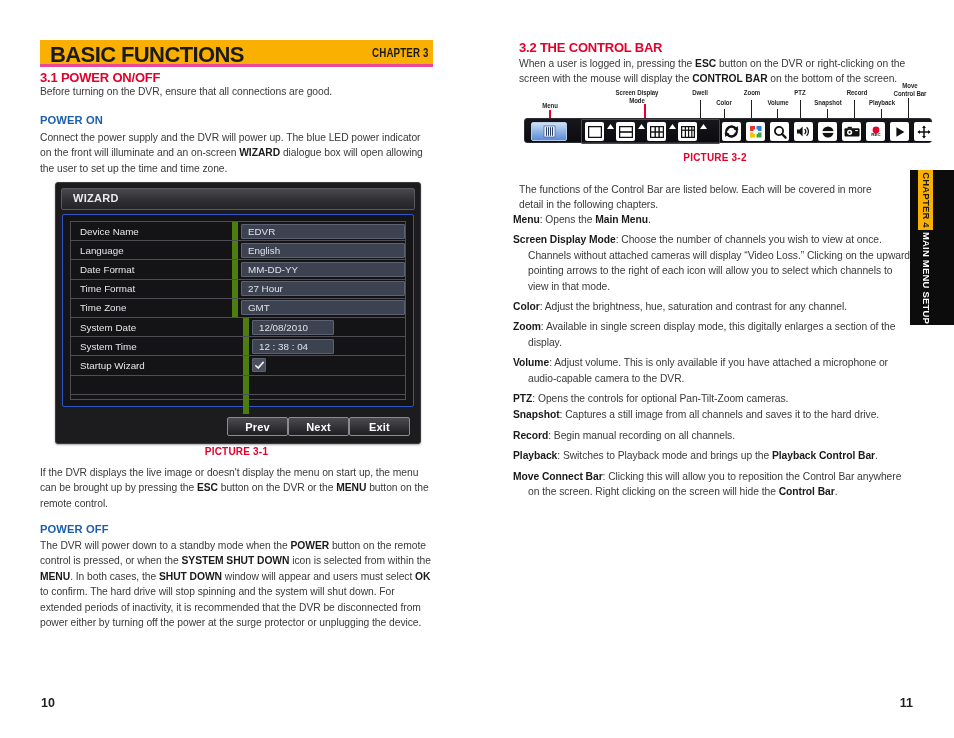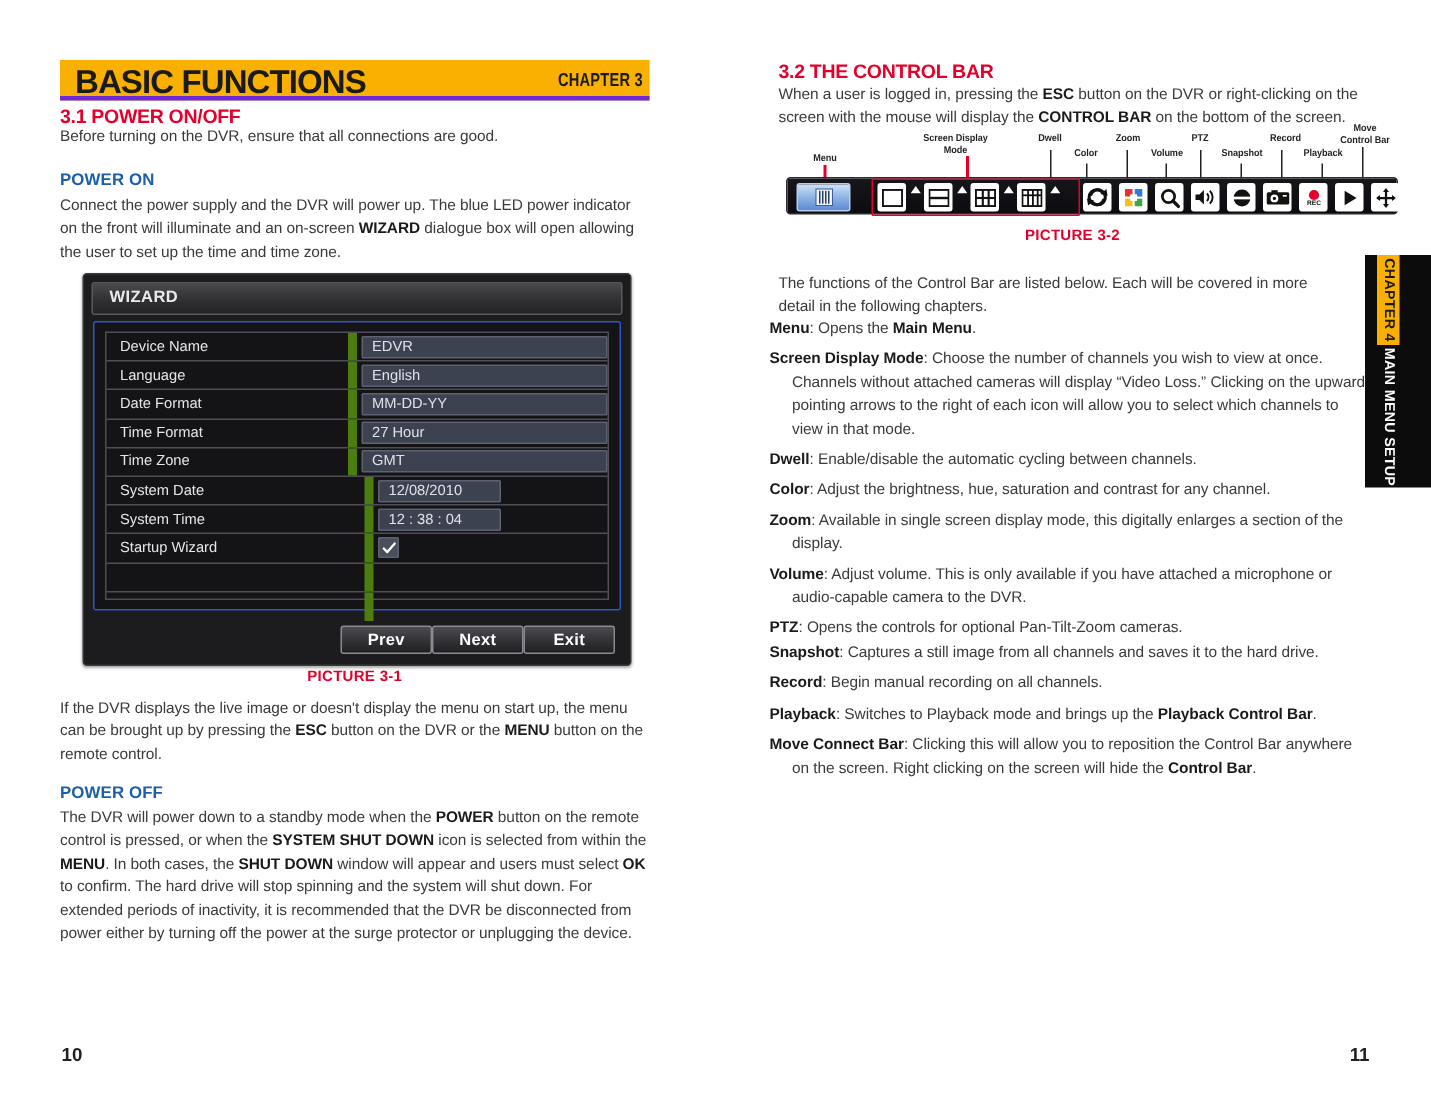--- a/index.html
+++ b/index.html
@@ -23,21 +23,21 @@
   }
   .body-text b, b{ color:#1a1a1a; font-weight:bold; }
 
   
   #left-page{ position:absolute; left:0; top:0; width:477px; height:738px; }
   #right-page{ position:absolute; left:477px; top:0; width:477px; height:738px; }
 
   .chapter-banner{
     position:absolute; left:40px; top:40px; width:393px; height:27px;
     background:#f9b000;
-    border-bottom:3px solid #6d28d9;
+    border-bottom:3px solid #ec4899;
   }
   .chapter-banner .title{
     position:absolute; left:10px; top:2px;
     font-size:22px; font-weight:bold; letter-spacing:-0.6px;
     color:#1a1a1a; font-family:"Liberation Sans", sans-serif;
   }
   .chapter-banner .chapnum{
     position:absolute; right:4px; top:6px;
     font-size:12.5px; font-weight:bold; letter-spacing:0.2px;
     color:#1a1a1a;
@@ -536,21 +536,20 @@
       </div>
     </div>
 
     <div class="pic-label" style="left:42px; top:152px; width:392px;">PICTURE 3-2</div>
 
     <div class="para body-text" style="left:42px; top:182px; width:378px;">The functions of the Control Bar are listed below. Each will be covered in more detail in the following chapters.</div>
 
     <div id="definitions-list" style="position:absolute; left:42px; top:212px; width:392px;">
         <div class="body-text hang" style="margin-bottom: 5px;"><b>Menu</b><span>: Opens the </span><b>Main Menu</b><span>.</span></div>
         <div class="body-text hang" style="margin-bottom: 5px;"><b>Screen Display Mode</b><span>: Choose the number of channels you wish to view at once. Channels without attached cameras will display “Video Loss.” Clicking on the upward pointing arrows to the right of each icon will allow you to select which channels to view in that mode.</span></div>
-        <div class="body-text hang" style="margin-bottom: 5px;"><b>Dwell</b><span>: Enable/disable the automatic cycling between channels.</span></div>
         <div class="body-text hang" style="margin-bottom: 5px;"><b>Color</b><span>: Adjust the brightness, hue, saturation and contrast for any channel.</span></div>
         <div class="body-text hang" style="margin-bottom: 5px;"><b>Zoom</b><span>: Available in single screen display mode, this digitally enlarges a section of the display.</span></div>
         <div class="body-text hang" style="margin-bottom: 5px;"><b>Volume</b><span>: Adjust volume. This is only available if you have attached a microphone or audio-capable camera to the DVR.</span></div>
         <div class="body-text hang" style="margin-bottom: 1px;"><b>PTZ</b><span>: Opens the controls for optional Pan-Tilt-Zoom cameras.</span></div>
         <div class="body-text hang" style="margin-bottom: 5px;"><b>Snapshot</b><span>: Captures a still image from all channels and saves it to the hard drive.</span></div>
         <div class="body-text hang" style="margin-bottom: 5px;"><b>Record</b><span>: Begin manual recording on all channels.</span></div>
         <div class="body-text hang" style="margin-bottom: 5px;"><b>Playback</b><span>: Switches to Playback mode and brings up the </span><b>Playback Control Bar</b><span>.</span></div>
         <div class="body-text hang" style="margin-bottom: 5px;"><b>Move Connect Bar</b><span>: Clicking this will allow you to reposition the Control Bar anywhere on the screen. Right clicking on the screen will hide the </span><b>Control Bar</b><span>.</span></div>
       </div>
 

